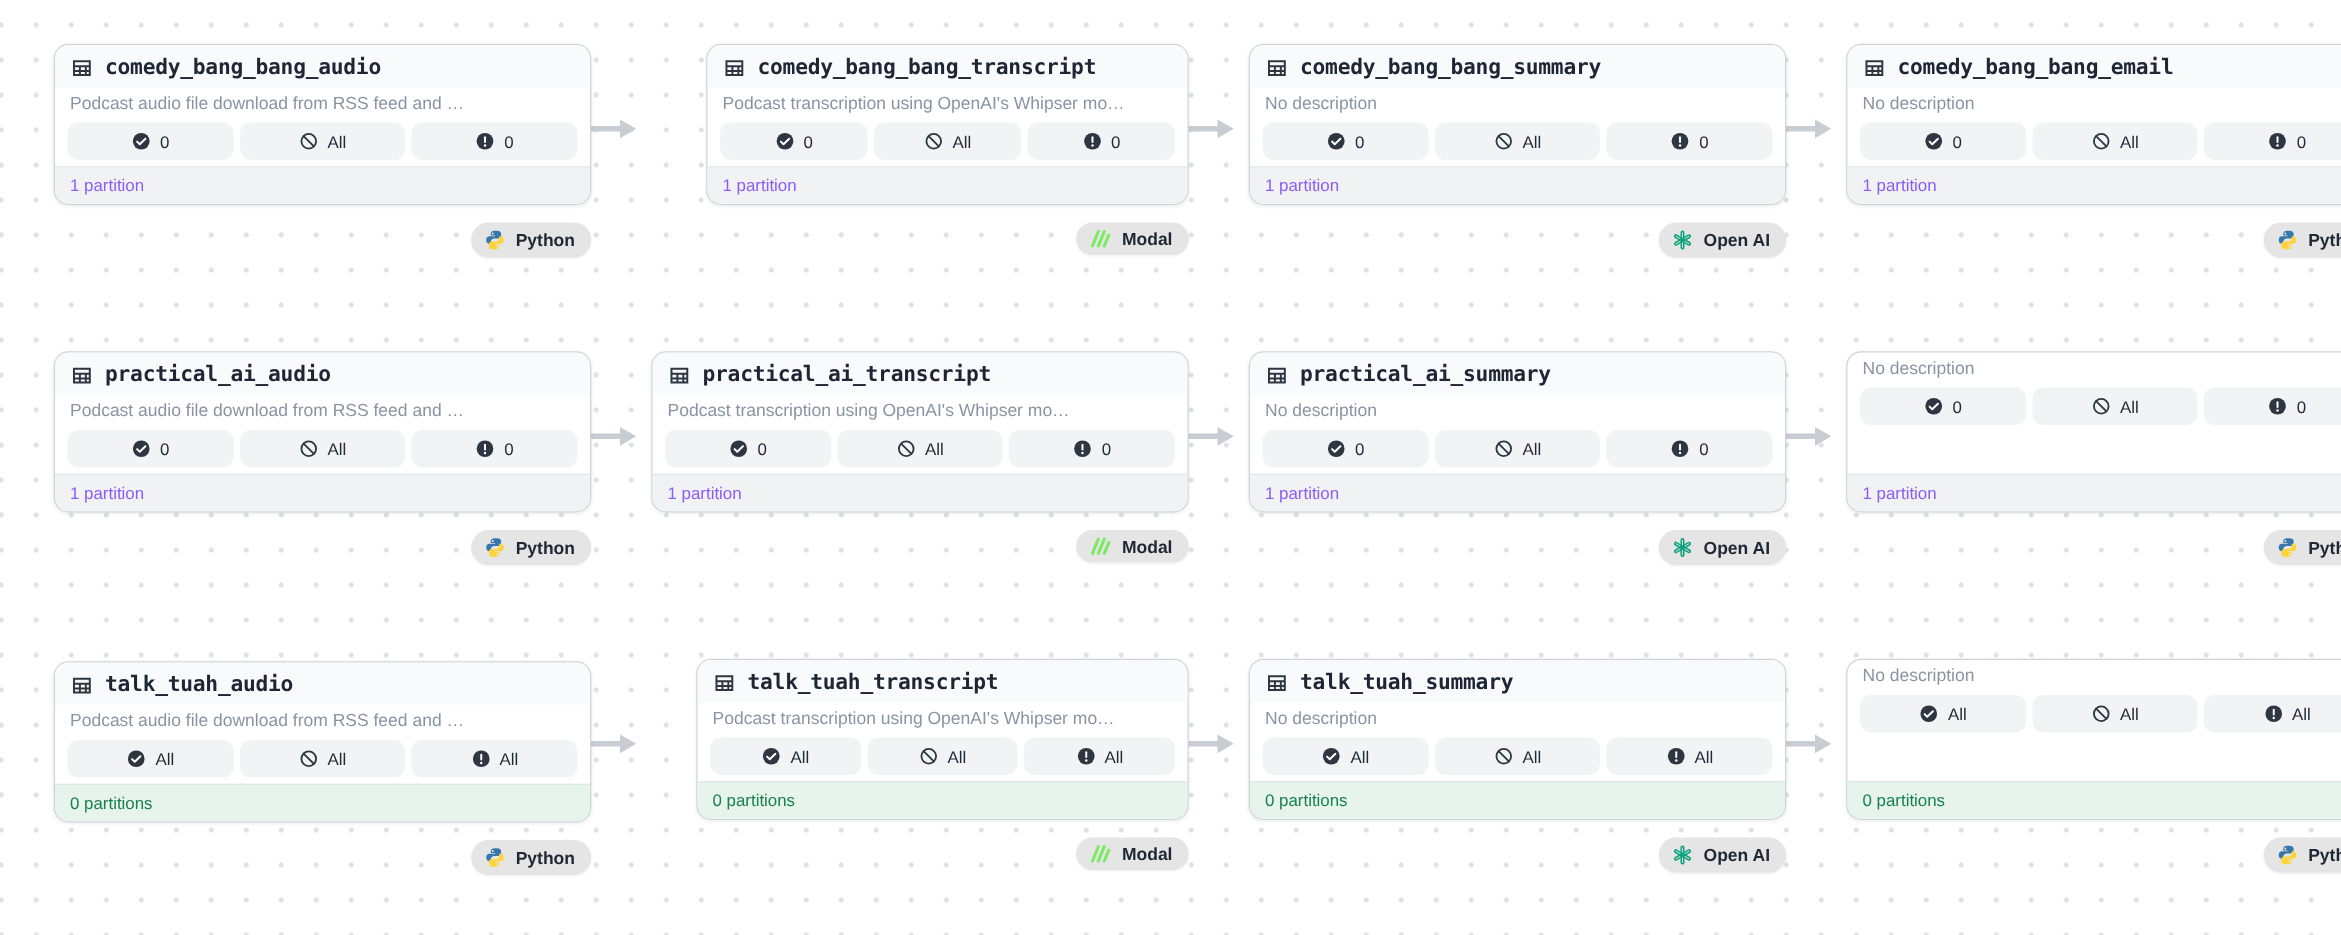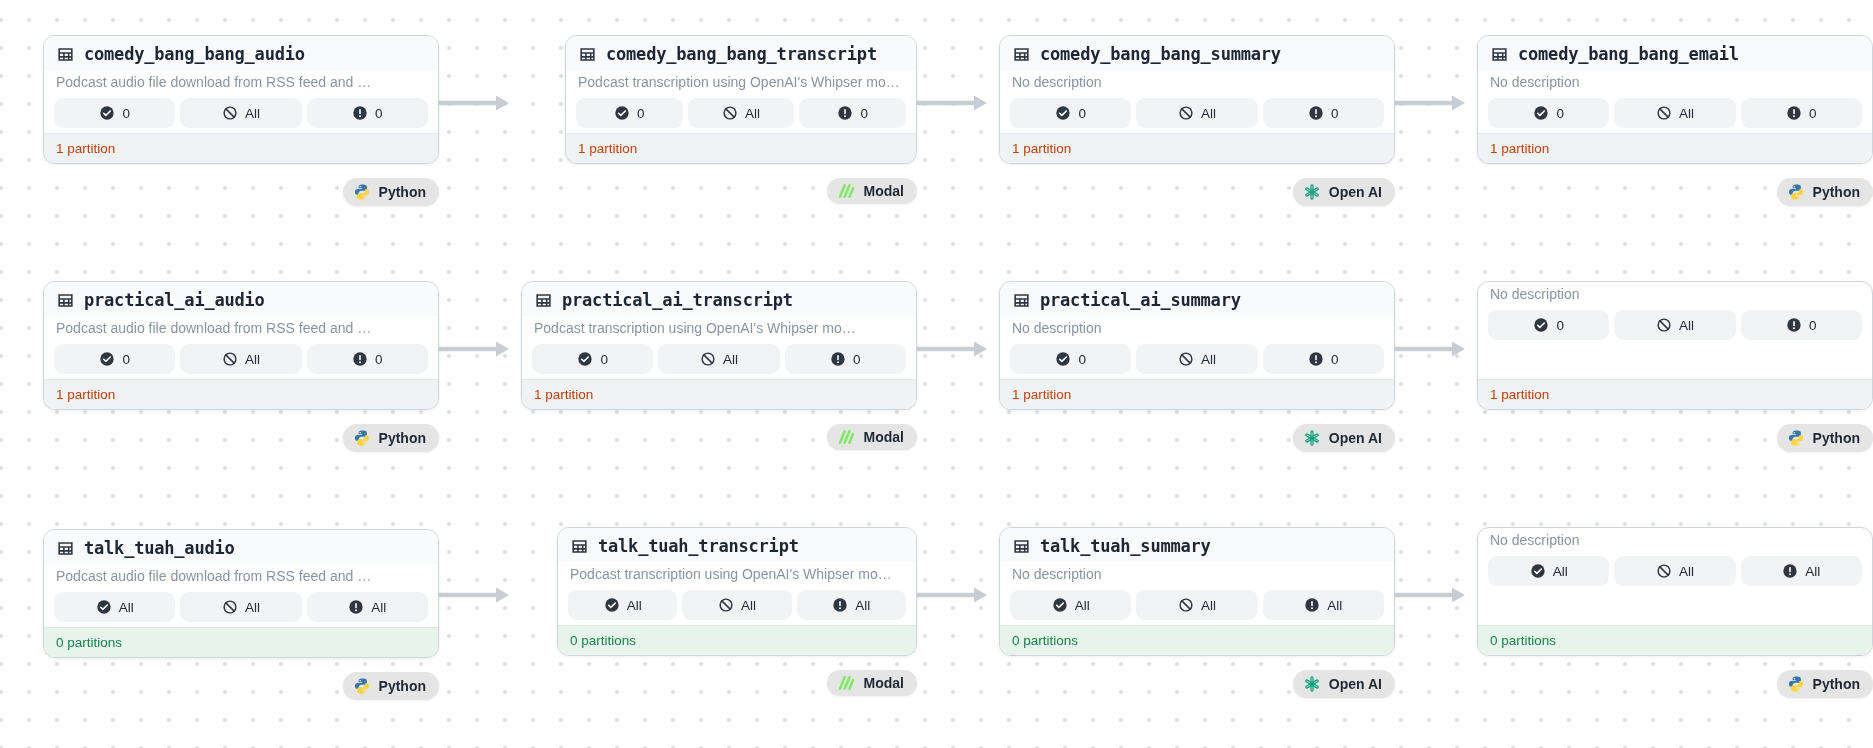--- a/index.html
+++ b/index.html
@@ -13,21 +13,21 @@
     font-family:"Liberation Sans", sans-serif;
     background-color:#ffffff;
     background-image:radial-gradient(circle, var(--dot) 1.7px, rgba(0,0,0,0) 2.3px);
     background-size:28px 28px;
     background-position:15px 6px;
     overflow:hidden;
     position:relative;
   }
   #edge-layer{position:absolute; left:0; top:0; z-index:1;}
   #node-layer{position:absolute; left:0; top:0; width:100%; height:100%; z-index:2;}
-  .node{position:absolute; width:396px;}
+  .node{position:absolute; width:430px;}
   .card{
     height:129px; display:flex; flex-direction:column;
     background:#fff; border:1px solid var(--card-border); border-radius:12px;
     box-shadow:0 1px 3px rgba(27,36,54,.08);
     overflow:hidden; cursor:pointer;
   }
   .card-header{
     display:flex; align-items:center; gap:9px;
     padding:8px 12px 6px; background:#F9FAFB;
   }
@@ -42,21 +42,21 @@
     white-space:nowrap; overflow:hidden;
   }
   .stats{display:flex; gap:5px; padding:0 10px;}
   .stat{
     flex:1; display:flex; align-items:center; justify-content:center; gap:7px;
     background:#F2F3F5; border-radius:9px; height:30px;
     font-size:13.5px; color:#242B38; cursor:pointer;
   }
   .stat svg{display:block;}
   .card-footer{
-    margin-top:auto; padding:7px 12px; font-size:13.5px; color:#c2410c;
+    margin-top:auto; padding:7px 12px; font-size:13.5px; color:#8b5cf6;
     background:#F1F2F4; border-top:1px solid #E3E6EA;
   }
   .card-footer.green{
     background:var(--footer-green-bg); color:var(--footer-green-text);
     border-top-color:#D8EBDF;
   }
   .kind-tag{
     position:absolute; right:0; top:143px;
     display:flex; align-items:center; gap:8px;
     background:#e5e5e5; border-radius:15px; padding:5px 13px 5px 10px;

